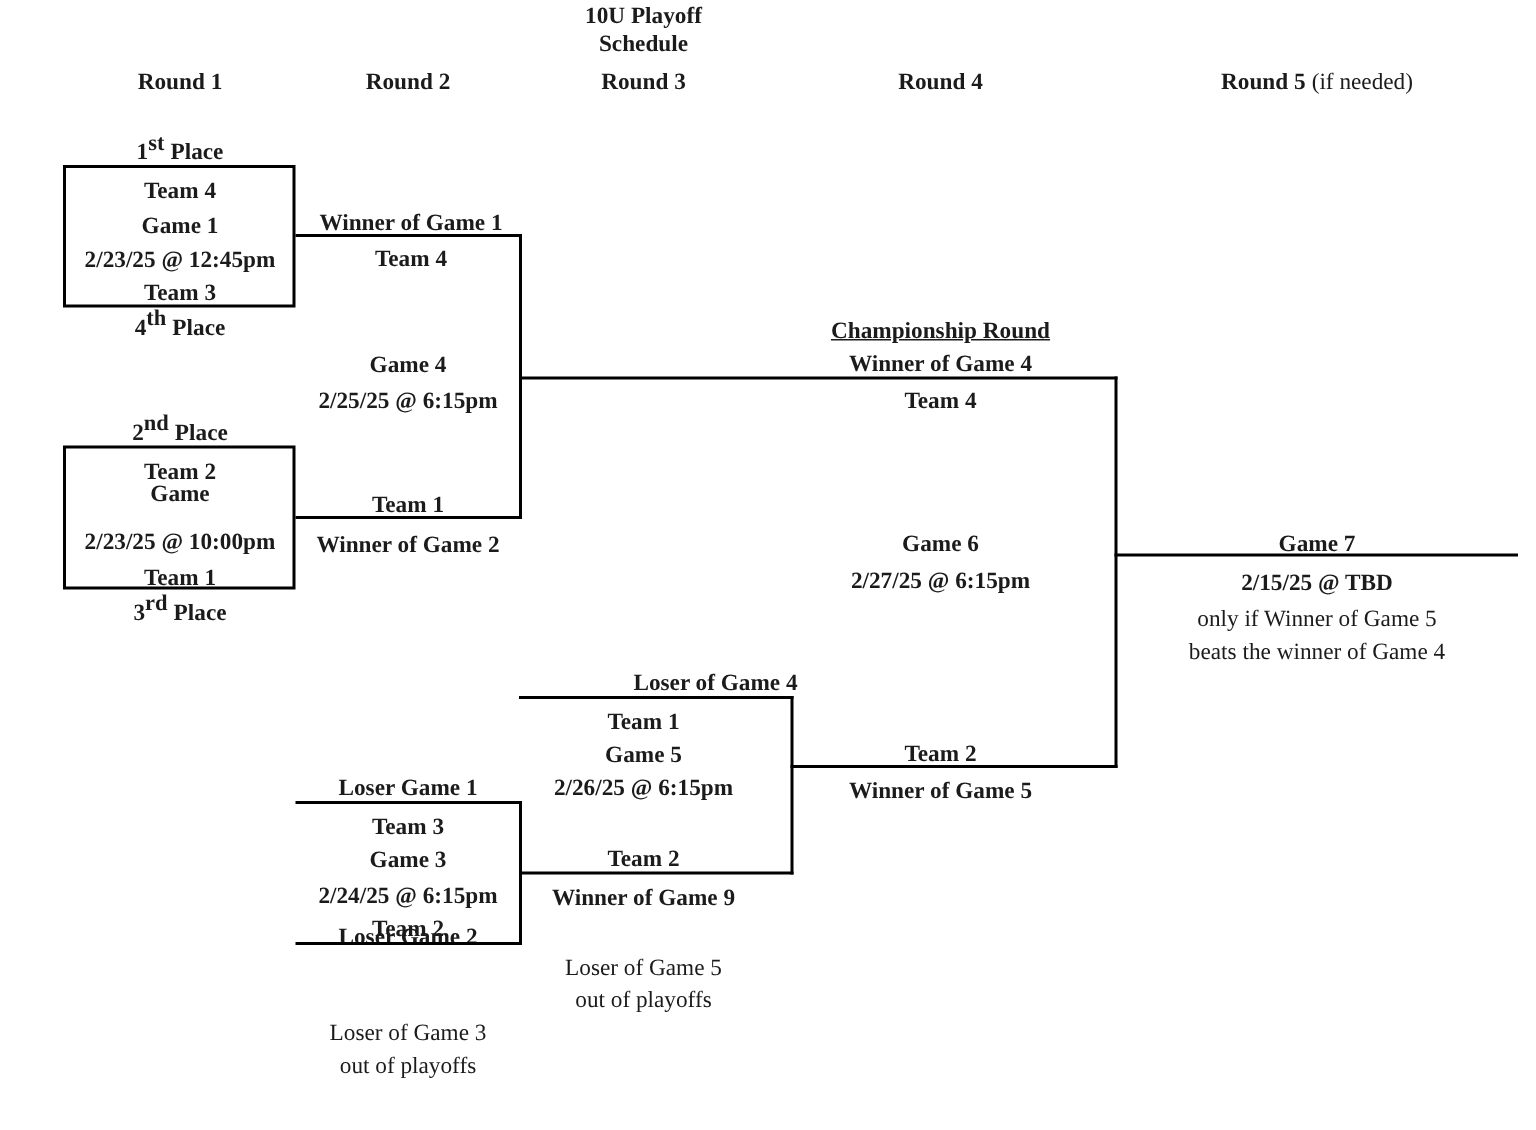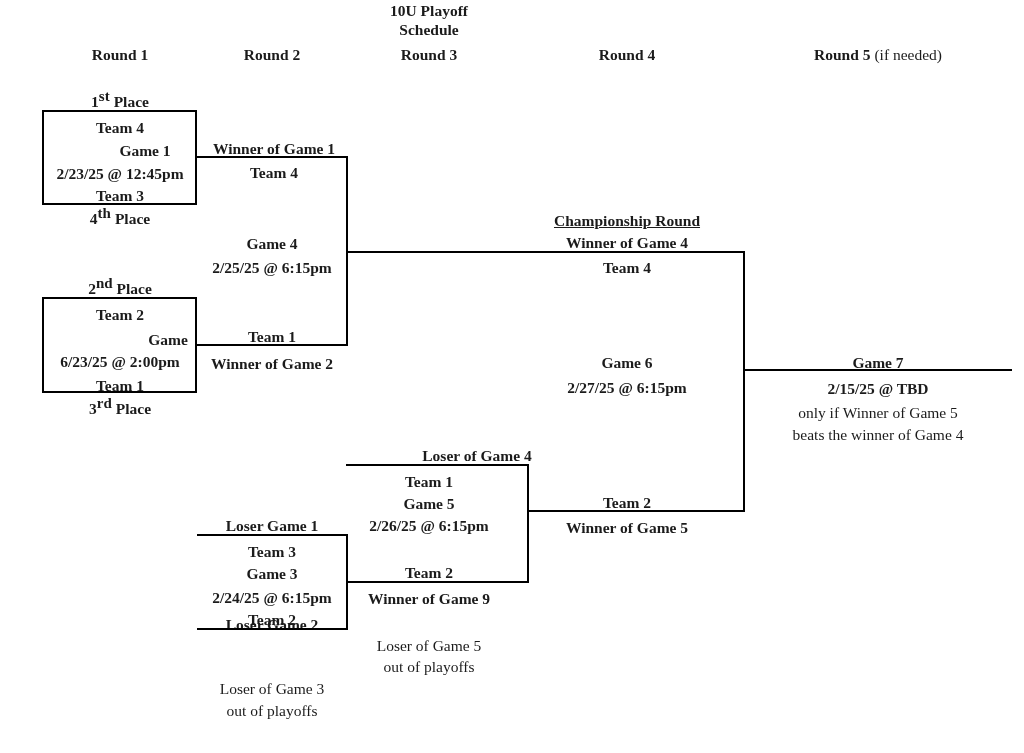--- a/index.html
+++ b/index.html
@@ -44,30 +44,30 @@
 
   <div class="t" style="left:120px; top:46px;">Round 1</div>
   <div class="t" style="left:272px; top:46px;">Round 2</div>
   <div class="t" style="left:429px; top:46px;">Round 3</div>
   <div class="t" style="left:627px; top:46px;">Round 4</div>
   <div class="t" style="left:878px; top:46px;"><span>Round 5</span><span class="reg gap">(if needed)</span></div>
 
   <div class="t" style="left:120px; top:93px;"><span>1</span><sup>st</sup><span class="gap">Place</span></div>
   <div class="box" style="left:42px; top:110px; width:151px; height:91px;"></div>
   <div class="t" style="left:120px; top:119px;">Team 4</div>
-  <div class="t" style="left:120px; top:142px;margin-left:25px;">Game 1</div>
+  <div class="t" style="left:120px; top:142px;">Game 1</div>
   <div class="t" style="left:120px; top:165px;">2/23/25 @ 12:45pm</div>
   <div class="t" style="left:120px; top:187px;">Team 3</div>
   <div class="t" style="left:120px; top:210px;"><span>4</span><sup>th</sup><span class="gap">Place</span></div>
 
   <div class="t" style="left:120px; top:280px;"><span>2</span><sup>nd</sup><span class="gap">Place</span></div>
   <div class="box" style="left:42px; top:297px; width:151px; height:92px;"></div>
   <div class="t" style="left:120px; top:306px;">Team 2</div>
-  <div class="t" style="left:120px; top:331px;margin-left:48px;">Game</div>
-  <div class="t" style="left:120px; top:353px;">6/23/25 @ 2:00pm</div>
+  <div class="t" style="left:120px; top:321px;">Game</div>
+  <div class="t" style="left:120px; top:353px;">2/23/25 @ 10:00pm</div>
   <div class="t" style="left:120px; top:377px;">Team 1</div>
   <div class="t" style="left:120px; top:400px;"><span>3</span><sup>rd</sup><span class="gap">Place</span></div>
 
   <div class="t" style="left:274px; top:140px;">Winner of Game 1</div>
   <div class="t" style="left:274px; top:164px;">Team 4</div>
   <div class="t" style="left:272px; top:235px;">Game 4</div>
   <div class="t" style="left:272px; top:259px;">2/25/25 @ 6:15pm</div>
   <div class="t" style="left:272px; top:328px;">Team 1</div>
   <div class="t" style="left:272px; top:355px;">Winner of Game 2</div>
 

